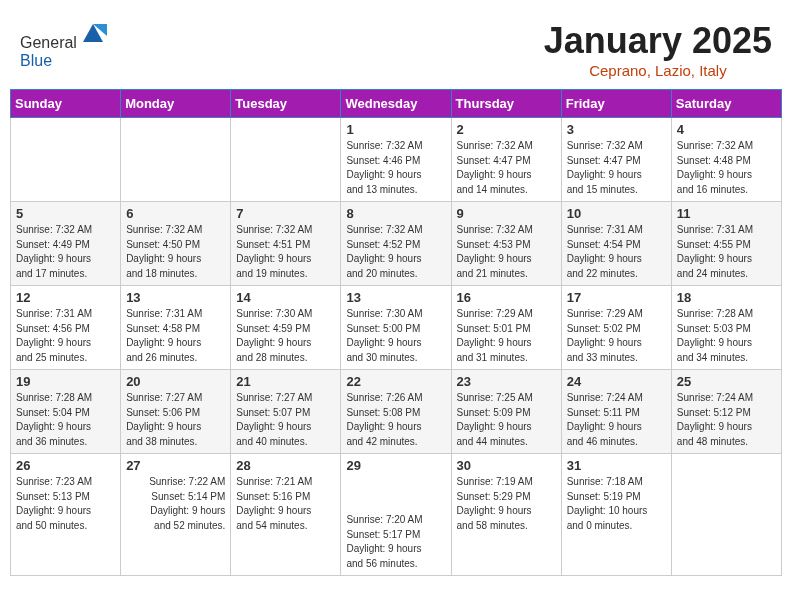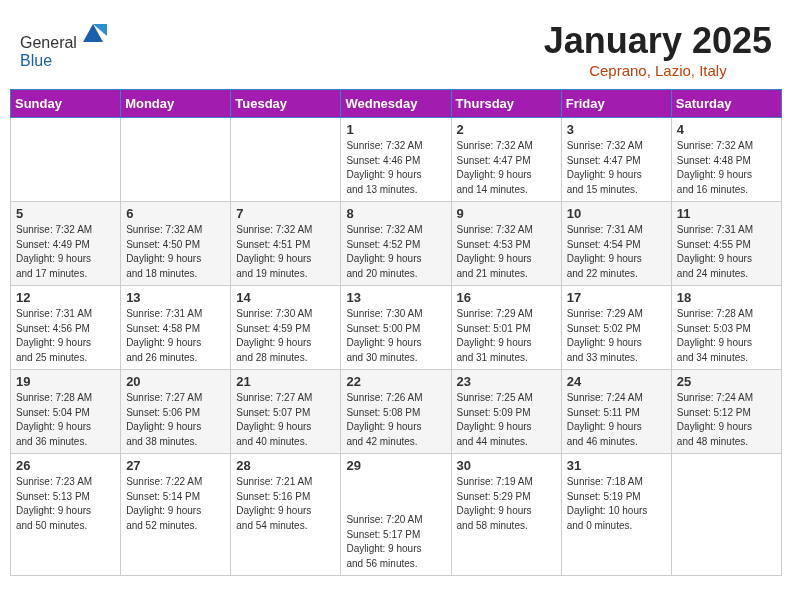--- a/index.html
+++ b/index.html
@@ -311,21 +311,21 @@
       <tr>
         <td>
           <div class="day-number">26</div>
           <div class="day-info" style="white-space: pre-line;">Sunrise: 7:23 AM
 Sunset: 5:13 PM
 Daylight: 9 hours
 and 50 minutes.</div>
         </td>
         <td>
           <div class="day-number">27</div>
-          <div class="day-info" style="white-space: pre-line;">Sunrise: 7:22 AM
+          <div class="day-info" style="white-space: pre-line; text-align: right;">Sunrise: 7:22 AM
 Sunset: 5:14 PM
 Daylight: 9 hours
 and 52 minutes.</div>
         </td>
         <td>
           <div class="day-number">28</div>
           <div class="day-info" style="white-space: pre-line;">Sunrise: 7:21 AM
 Sunset: 5:16 PM
 Daylight: 9 hours
 and 54 minutes.</div>

